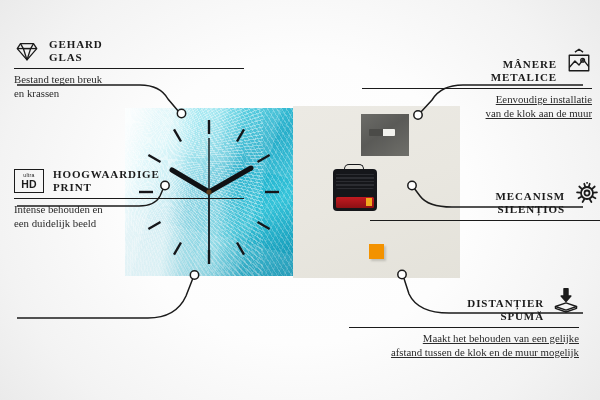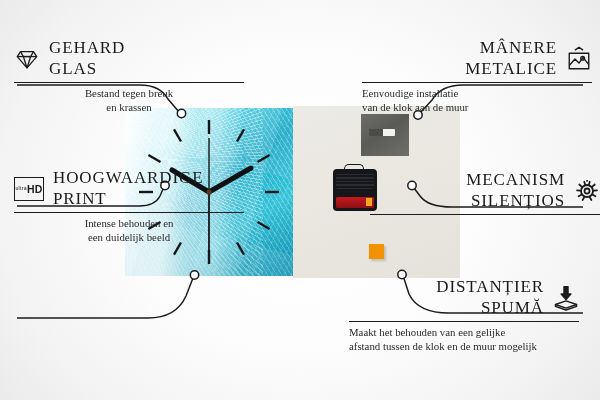--- a/index.html
+++ b/index.html
@@ -15,44 +15,44 @@
 
   
   .feature { position:absolute; width:230px; }
   .feature .head {
     display:flex; align-items:center; gap:9px;
     border-bottom:1.4px solid #1b1b1b;
     padding-bottom:3px;
   }
   .feature.right .head { flex-direction:row-reverse; }
   .feature .title {
-    font-size:17px; font-weight:normal; letter-spacing:.9px;
+    font-size:11px; font-weight:bold; letter-spacing:.9px;
     line-height:1.22; text-transform:uppercase; white-space:pre-line;
   }
-  .feature.right .title { text-align:right; }
+  .feature.right .title { text-align:right;margin-top:20px; }
   .feature .desc {
     font-size:10.8px; line-height:1.28; margin-top:4px;
-    white-space:pre-line; color:#2a2a2a;text-align:center;
-  }
-  .feature.right .desc { text-align:left; }
+    white-space:pre-line; color:#2a2a2a;
+  }
+  .feature.right .desc { text-align:right;text-decoration:underline; }
   .ico { width:26px; height:26px; flex:0 0 26px; display:block; }
   .ico svg { width:100%; height:100%; display:block; }
 
   
   #f-gehard    { left:14px;  top:38px; }
   #f-print     { left:14px;  top:168px; }
   #f-randen    { left:14px;  top:281px; }
   #f-manere    { right:8px;  top:38px; }
   #f-mecanism  { right:0;  top:170px; }
   #f-distantier{ right:21px;  top:277px; }
 
   
   .hd-badge{
     width:30px;height:24px;flex:0 0 30px;border:1.6px solid #1b1b1b;
-    display:flex;flex-direction:row;align-items:center;justify-content:center;
+    display:flex;flex-direction:column;align-items:center;justify-content:center;
     font-family:"Liberation Sans",sans-serif;line-height:1;
   }
   .hd-badge .u{font-size:5.2px;letter-spacing:.3px;}
   .hd-badge .h{font-size:10.5px;font-weight:bold;letter-spacing:.2px;margin-top:.5px;}
 
   
   #product { position:absolute; left:125px; top:108px; width:335px; height:168px; }
 
   #clock-front{
     position:absolute; left:0; top:0; width:168px; height:168px;

